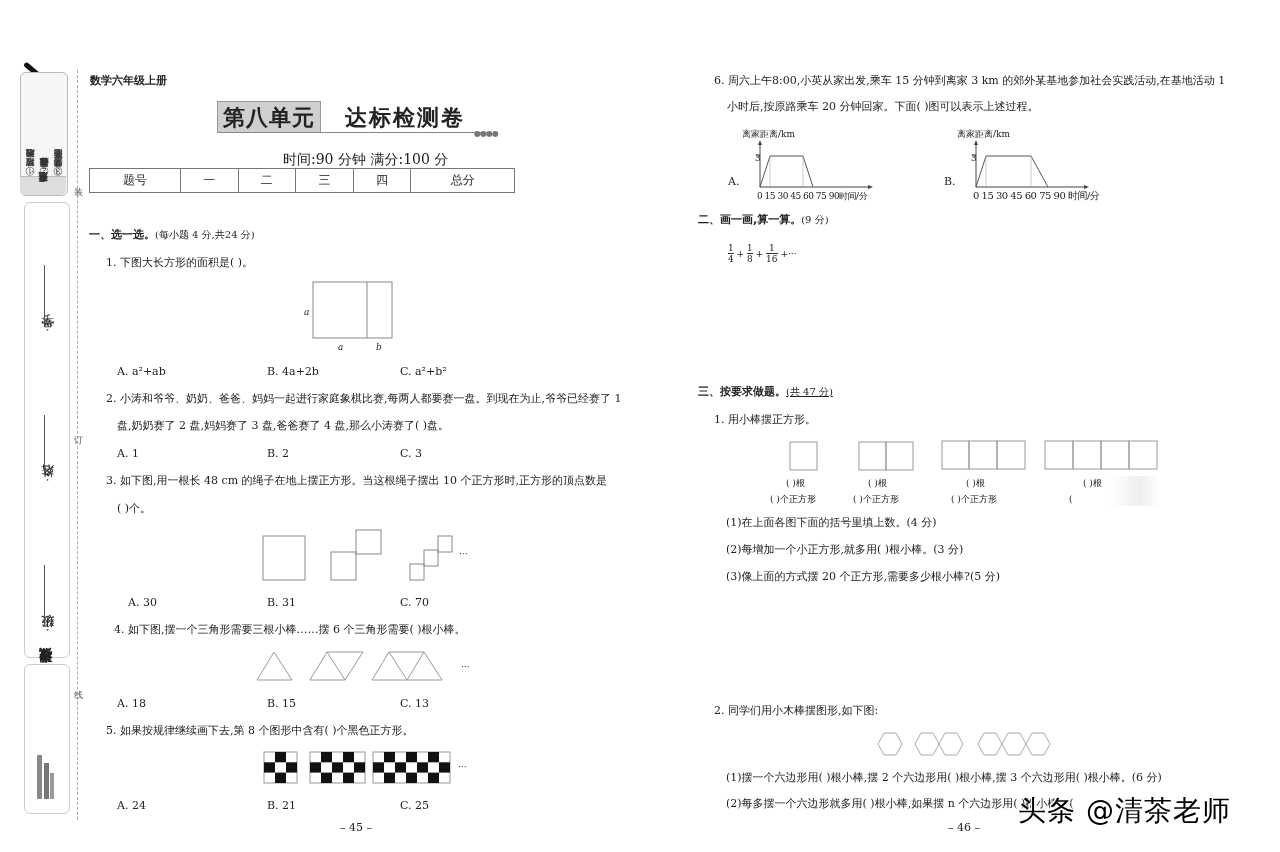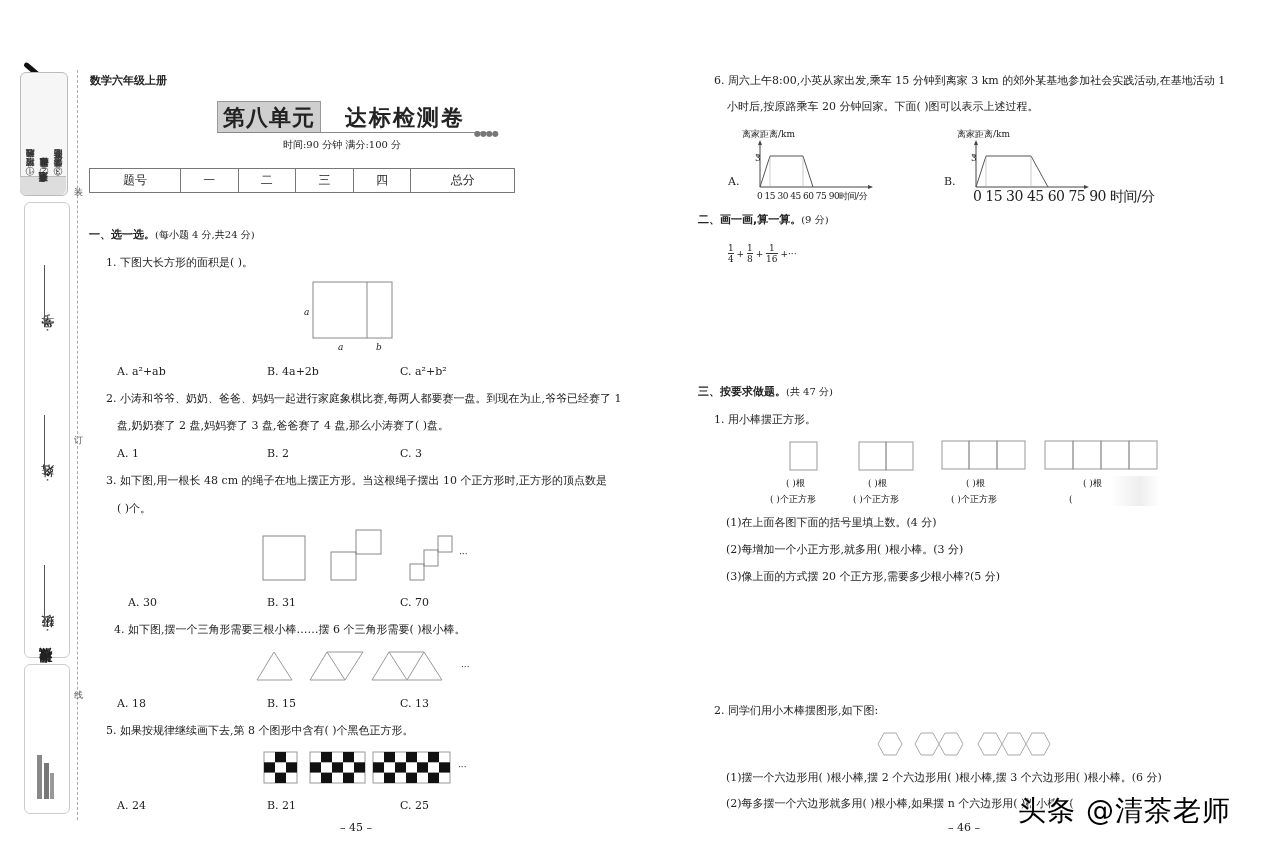--- a/index.html
+++ b/index.html
@@ -65,21 +65,21 @@
 <div class="abs cut" style="left:74px;top:434px;">订</div>
 <div class="abs cut" style="left:74px;top:689px;">线</div>
 
 <div class="abs t bold t-sans" style="left:90px;top:74px;font-size:11px;">数学六年级上册</div>
 
 <div class="abs title-box"></div>
 <div class="abs title-a" style="left:223px;top:103px;">第八单元</div>
 <div class="abs title-b" style="left:345px;top:103px;">达标检测卷</div>
 <div class="abs title-line"></div>
 <div class="abs title-dots">●●●●</div>
-<div class="abs t" style="left:283px;top:138px;font-size:10px;">时间:90 分钟    满分:100 分</div>
+<div class="abs t" style="left:283px;top:152px;font-size:14px;">时间:90 分钟    满分:100 分</div>
 
 <table class="score">
   <tbody>
       <tr>
     <td style="width:88px;">题号</td>
     <td>一</td>
     <td>二</td>
     <td>三</td>
     <td>四</td>
     <td>总分</td>
@@ -203,33 +203,33 @@
   <line x1="10" y1="47" x2="10" y2="3" stroke="#444"></line>
   <polygon points="8,5 10,0 12,5" fill="#444"></polygon>
   <line x1="10" y1="47" x2="120" y2="47" stroke="#444"></line>
   <polygon points="118,45 123,47 118,49" fill="#444"></polygon>
   <line x1="6" y1="16" x2="10" y2="16" stroke="#444"></line>
   <polyline points="10,47 20,16 65,16 82,47" fill="none" stroke="#555"></polyline>
   <line x1="20" y1="16" x2="20" y2="47" stroke="#aaa" stroke-width="0.6"></line>
   <line x1="65" y1="16" x2="65" y2="47" stroke="#aaa" stroke-width="0.6"></line>
 </svg>
 <div class="abs t" style="left:971px;top:151px;font-size:9px;">3</div>
-<div class="abs t" style="left:973px;top:189px;font-size:14px;letter-spacing:-0.5px;">0 15 30 45 60 75 90 <span>时间/分</span></div>
+<div class="abs t" style="left:973px;top:189px;font-size:10px;letter-spacing:-0.5px;">0 15 30 45 60 75 90 <span>时间/分</span></div>
 
 <div class="abs t" style="left:698px;top:213px;"><span class="bold t-sans">二、画一画,算一算。</span><span style="font-size:10px;">(9 分)</span></div>
 <div class="abs" style="left:728px;top:243px;font-size:9px;line-height:10px;">
   <span style="display:inline-block;text-align:center;vertical-align:middle;"><span>1</span><br><span style="display:block;border-top:1px solid #333;">4</span></span>
   <span style="vertical-align:middle;">+</span>
   <span style="display:inline-block;text-align:center;vertical-align:middle;"><span>1</span><br><span style="display:block;border-top:1px solid #333;">8</span></span>
   <span style="vertical-align:middle;">+</span>
   <span style="display:inline-block;text-align:center;vertical-align:middle;"><span>1</span><br><span style="display:block;border-top:1px solid #333;">16</span></span>
   <span style="vertical-align:middle;">+···</span>
 </div>
 
-<div class="abs t" style="left:698px;top:385px;"><span class="bold t-sans">三、按要求做题。</span><span style="font-size:10px;">(共 47 分)</span></div>
+<div class="abs t" style="left:698px;top:385px;"><span class="bold t-sans">三、按要求做题。</span><span style="font-size:10px;text-decoration:underline;">(共 47 分)</span></div>
 <div class="abs t" style="left:714px;top:413px;">1. 用小棒摆正方形。</div>
 
 <svg style="left:788px;top:440px;" width="380" height="32">
   <rect x="2" y="2" width="27" height="28" fill="none" stroke="#999"></rect>
   <rect x="71" y="2" width="27" height="28" fill="none" stroke="#999"></rect>
   <rect x="98" y="2" width="27" height="28" fill="none" stroke="#999"></rect>
   <rect x="154" y="1" width="27" height="28" fill="none" stroke="#999"></rect>
   <rect x="181" y="1" width="28" height="28" fill="none" stroke="#999"></rect>
   <rect x="209" y="1" width="28" height="28" fill="none" stroke="#999"></rect>
   <rect x="257" y="1" width="28" height="28" fill="none" stroke="#999"></rect>

